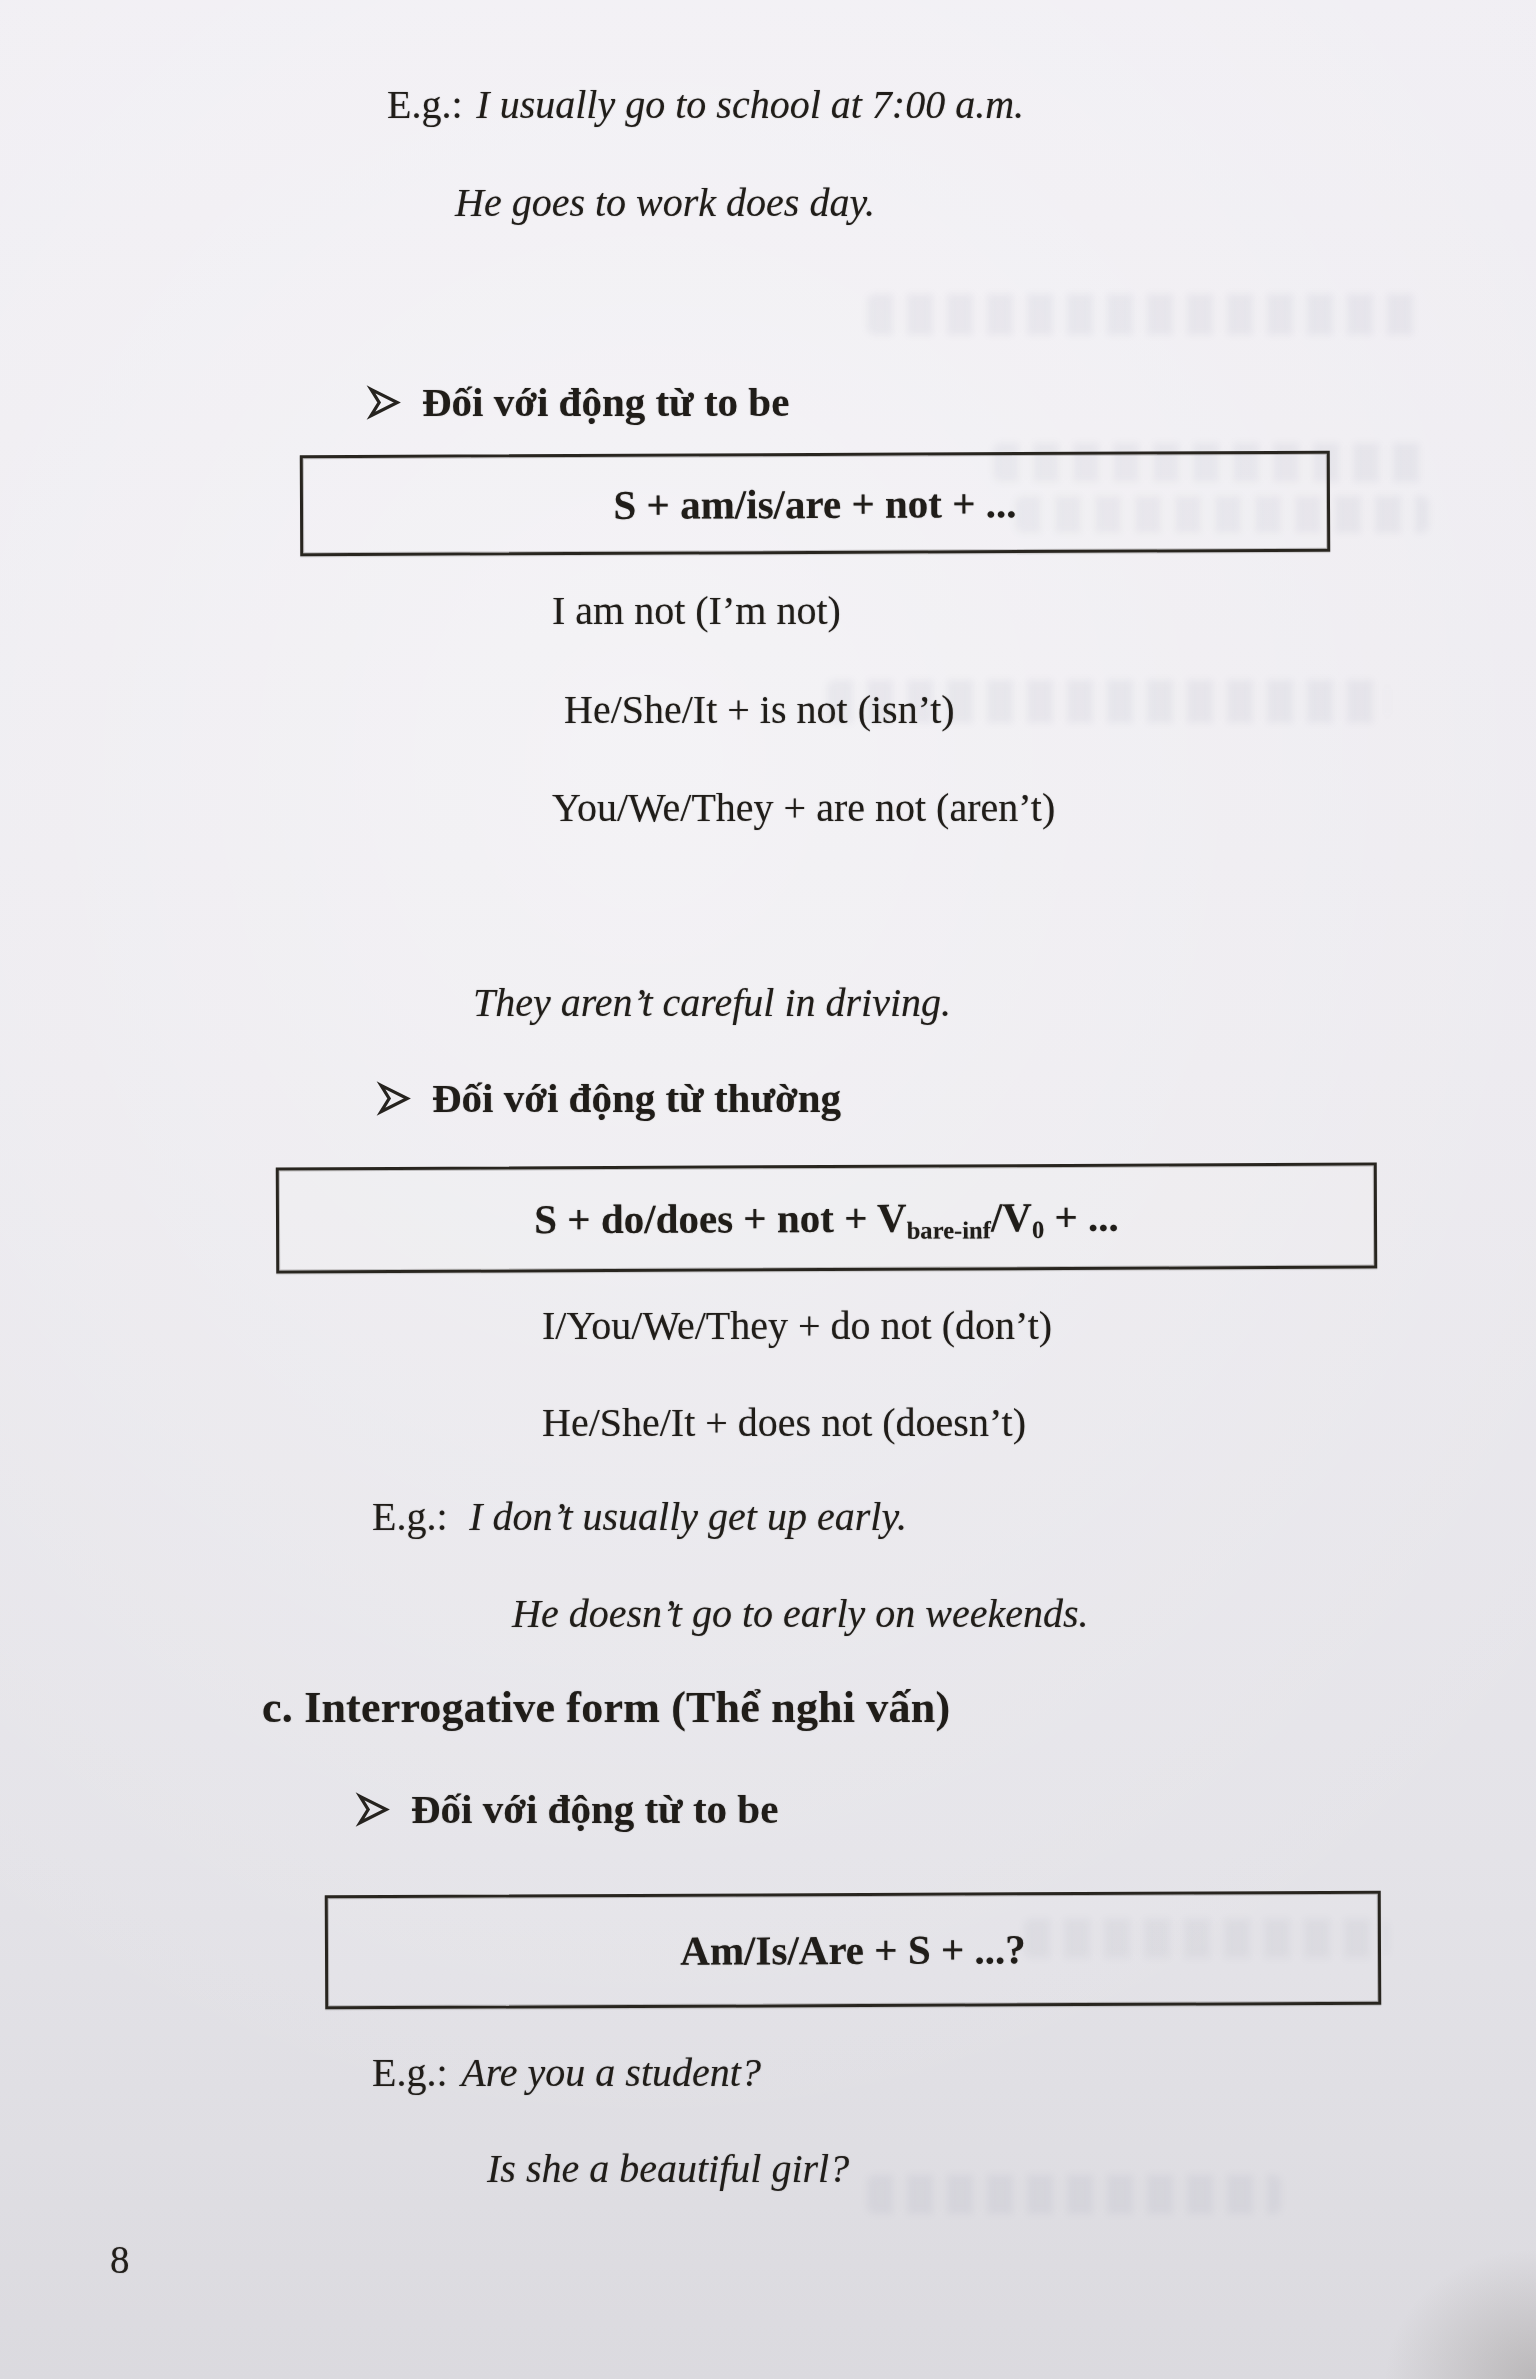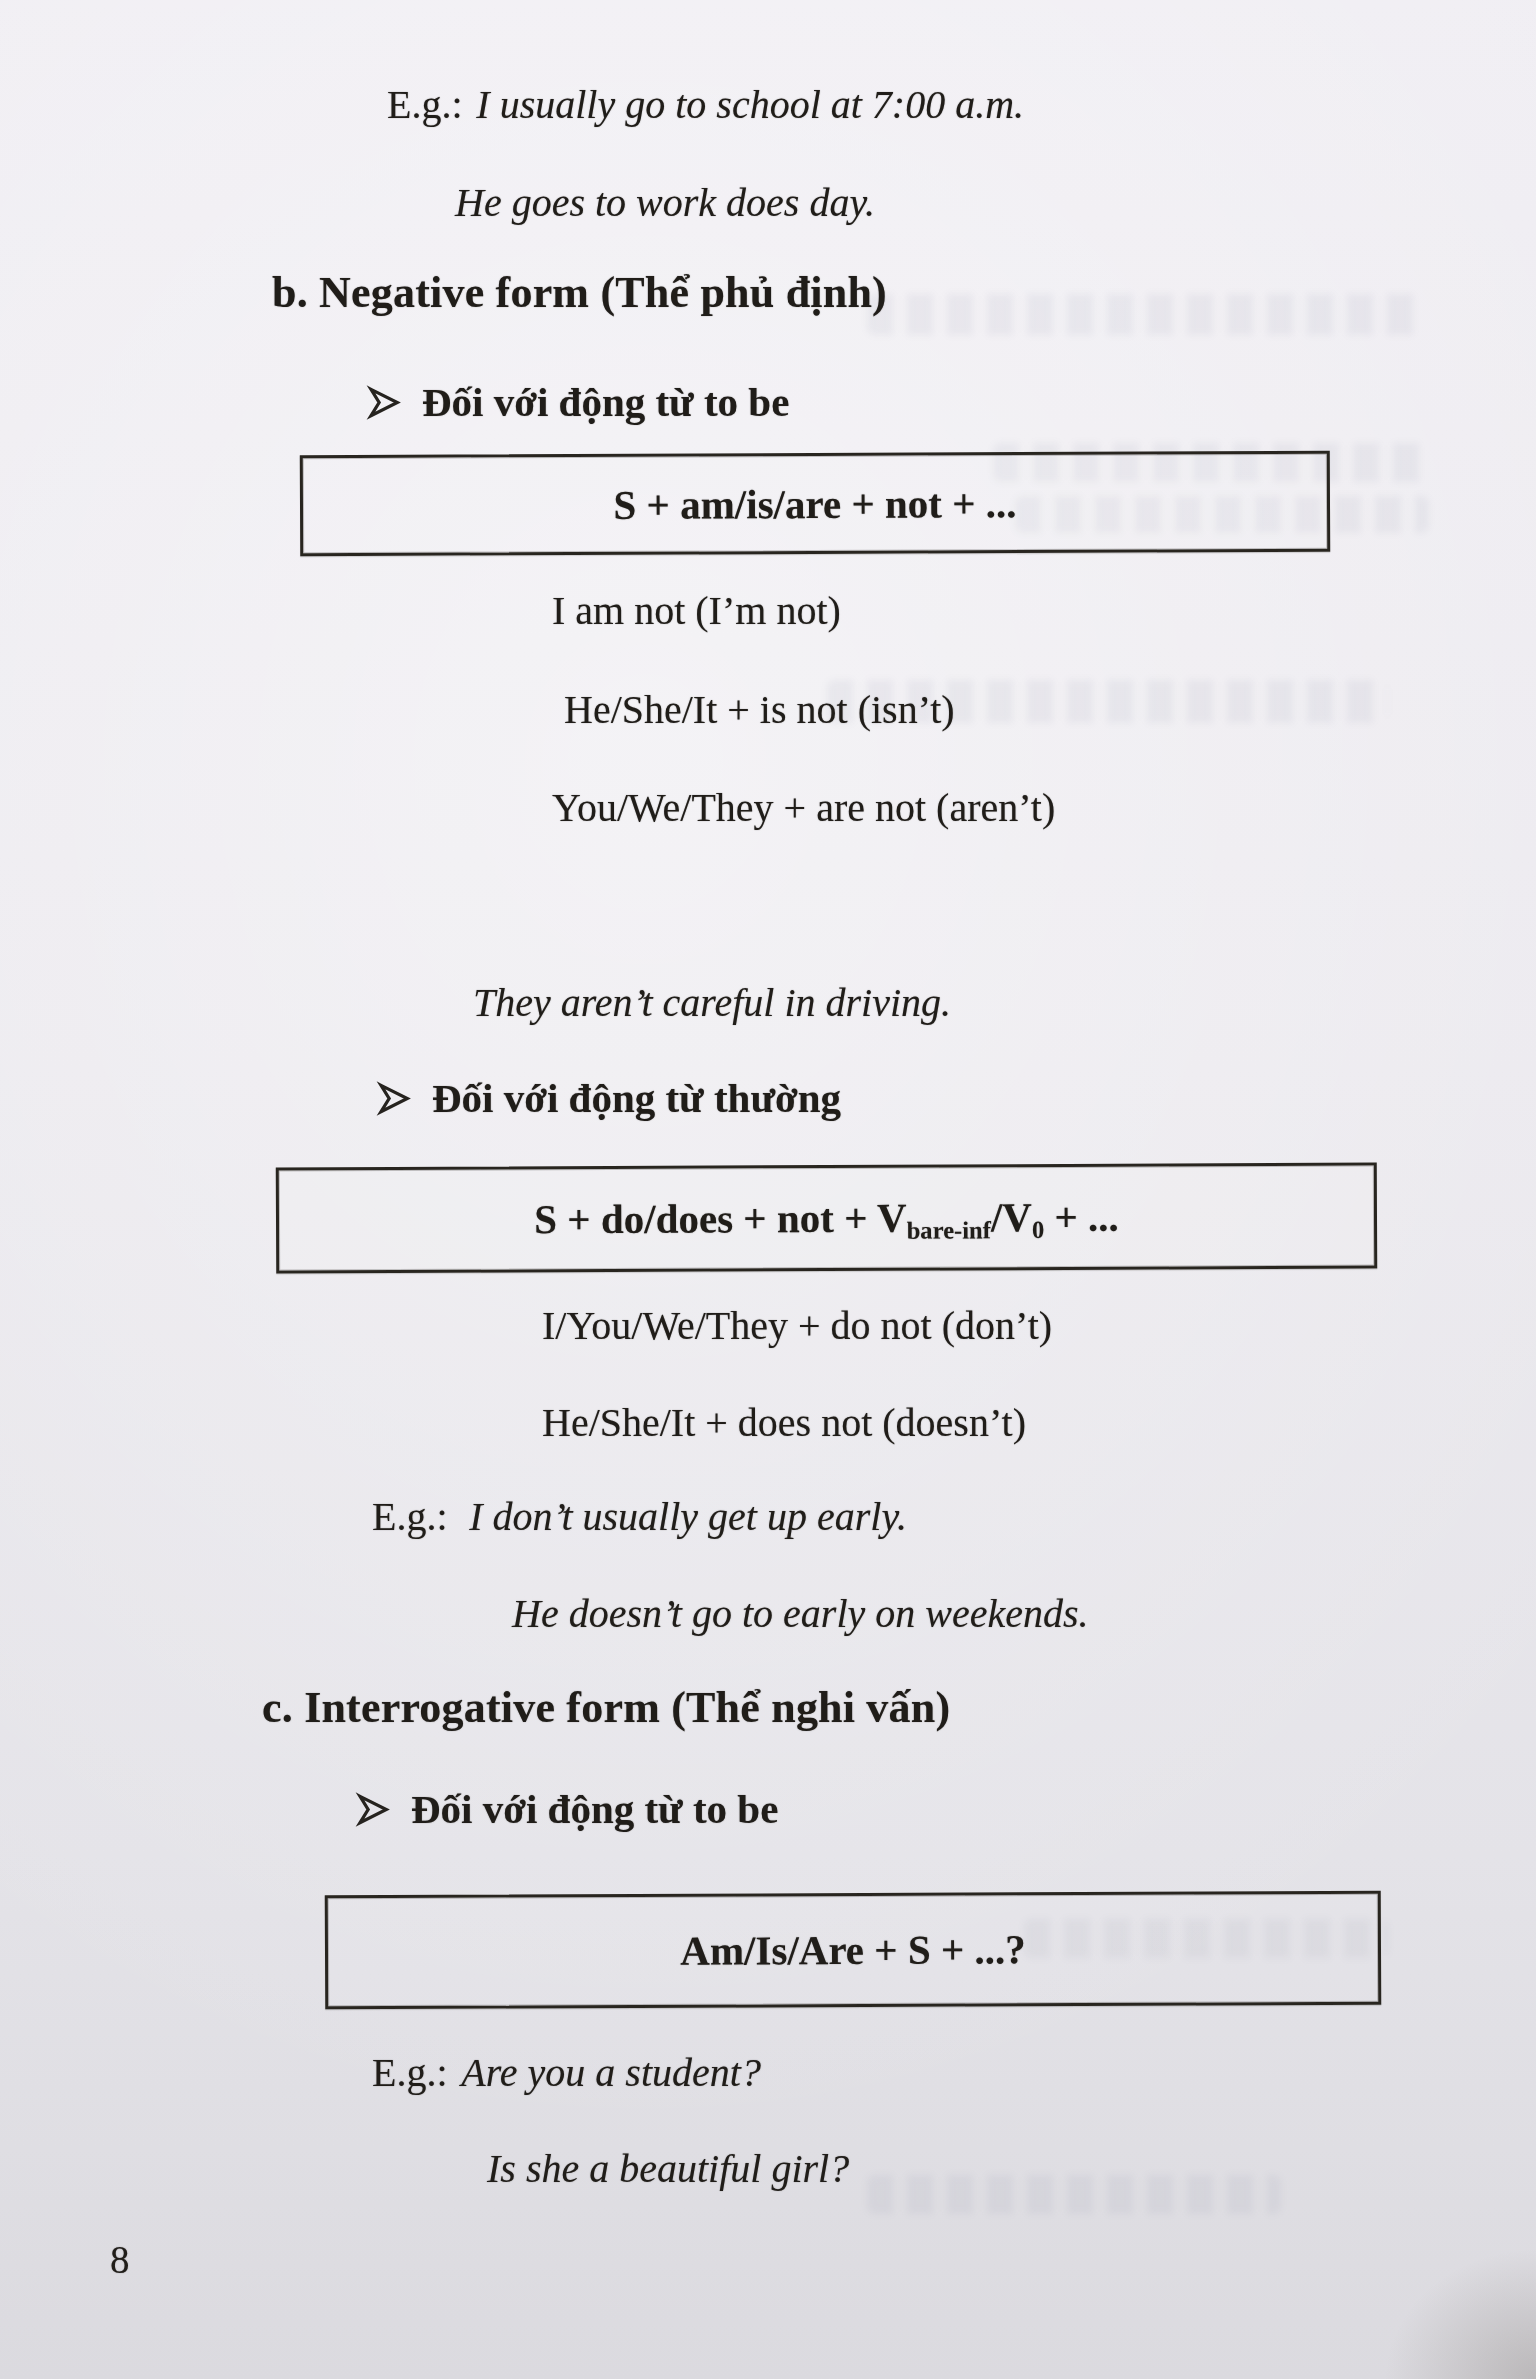--- a/index.html
+++ b/index.html
@@ -55,21 +55,20 @@
   <div class="ghost" style="left:1015px;top:496px;width:414px;height:37px;"></div>
   <div class="ghost" style="left:827px;top:680px;width:561px;height:43px;"></div>
   <div class="ghost" style="left:1024px;top:1919px;width:364px;height:39px;"></div>
   <div class="ghost" style="left:867px;top:2175px;width:414px;height:39px;"></div>
 
   <div class="ln" style="left:347px;top:83px;margin-left:40px;">
     <span class="roman">E.g.:</span><span class="it">I usually go to school at 7:00 a.m.</span>
   </div>
   <div class="ln it" style="left:455px;top:181px;">He goes to work does day.</div>
 
-  <div class="ln heading" style="left:272px;top:268px;">b. Negative form (Thể phủ định)</div>
 
   <div class="ln bullet-item" style="left:366px;top:380px;">
     <svg class="arrow-icon" viewBox="0 0 28 28">
       <path d="M4 3.5 L25 14 L4 24.5 L10.5 14 Z" fill="none" stroke="#26231f" stroke-width="2.6" stroke-linejoin="miter"></path>
     </svg>
     <span>Đối với động từ to be</span>
   </div>
 
   <div class="fbox" style="left:300px;top:453px;width:1024px;height:95px;">
     <span>S + am/is/are + not + ...</span>

